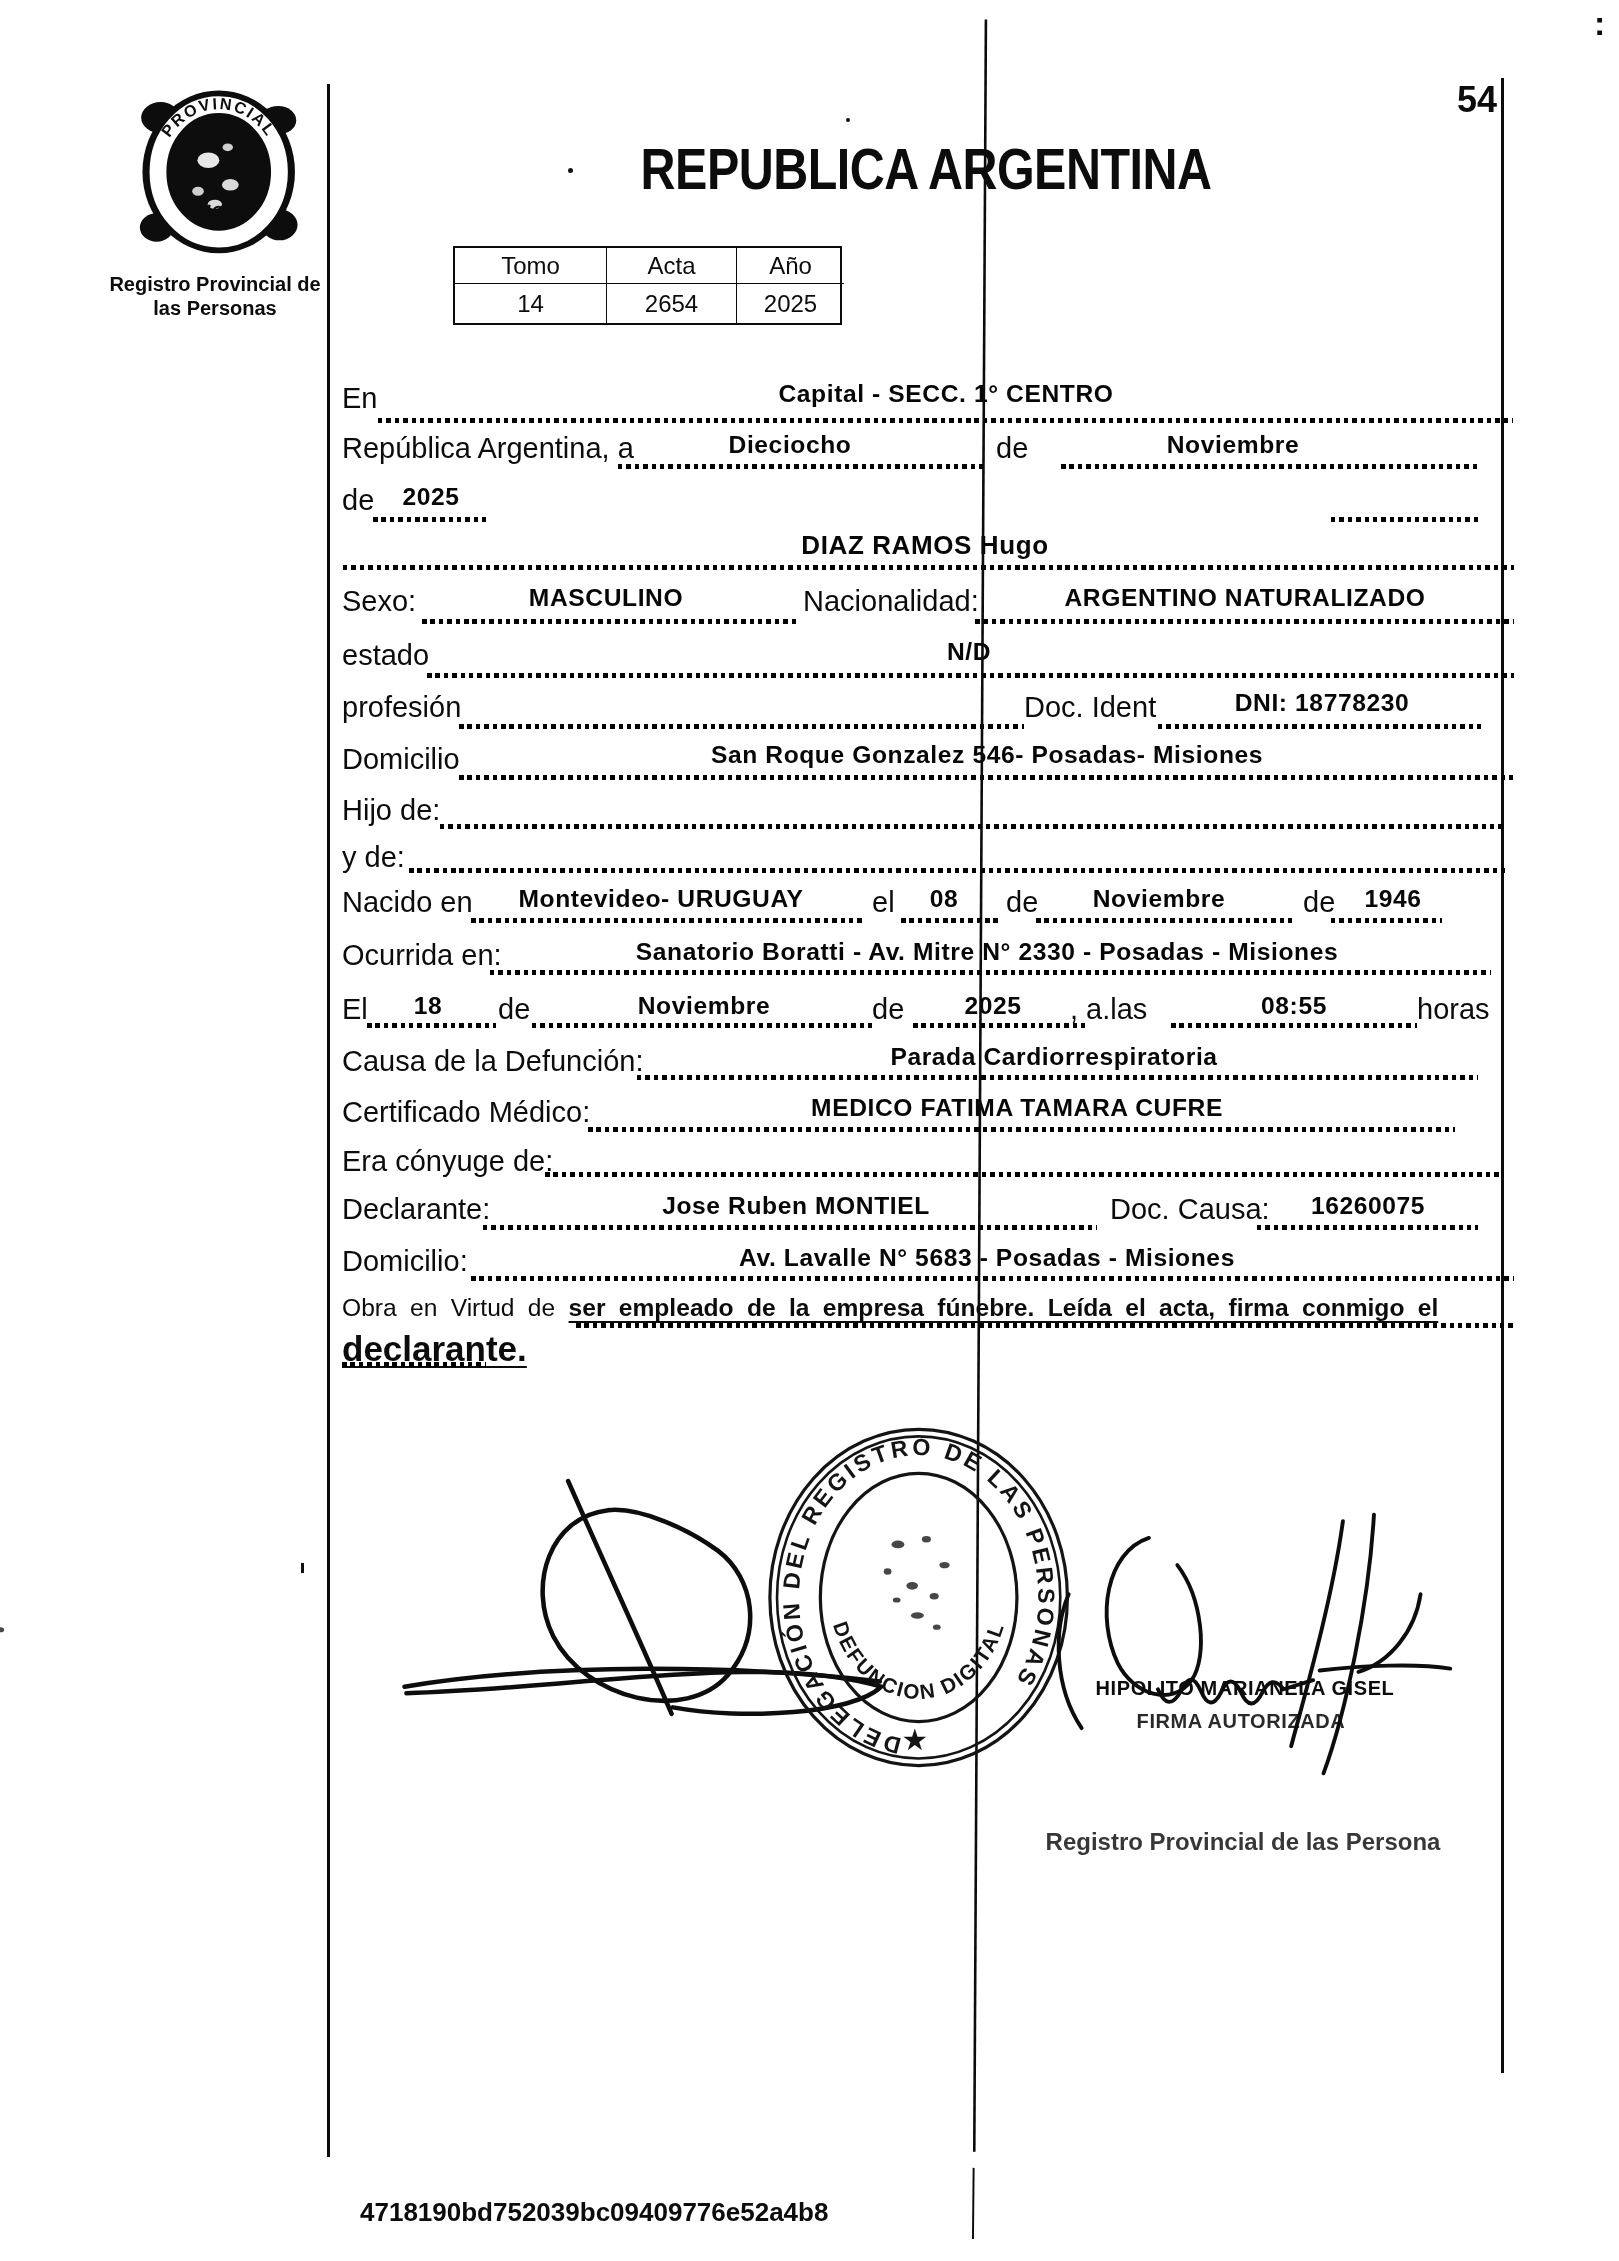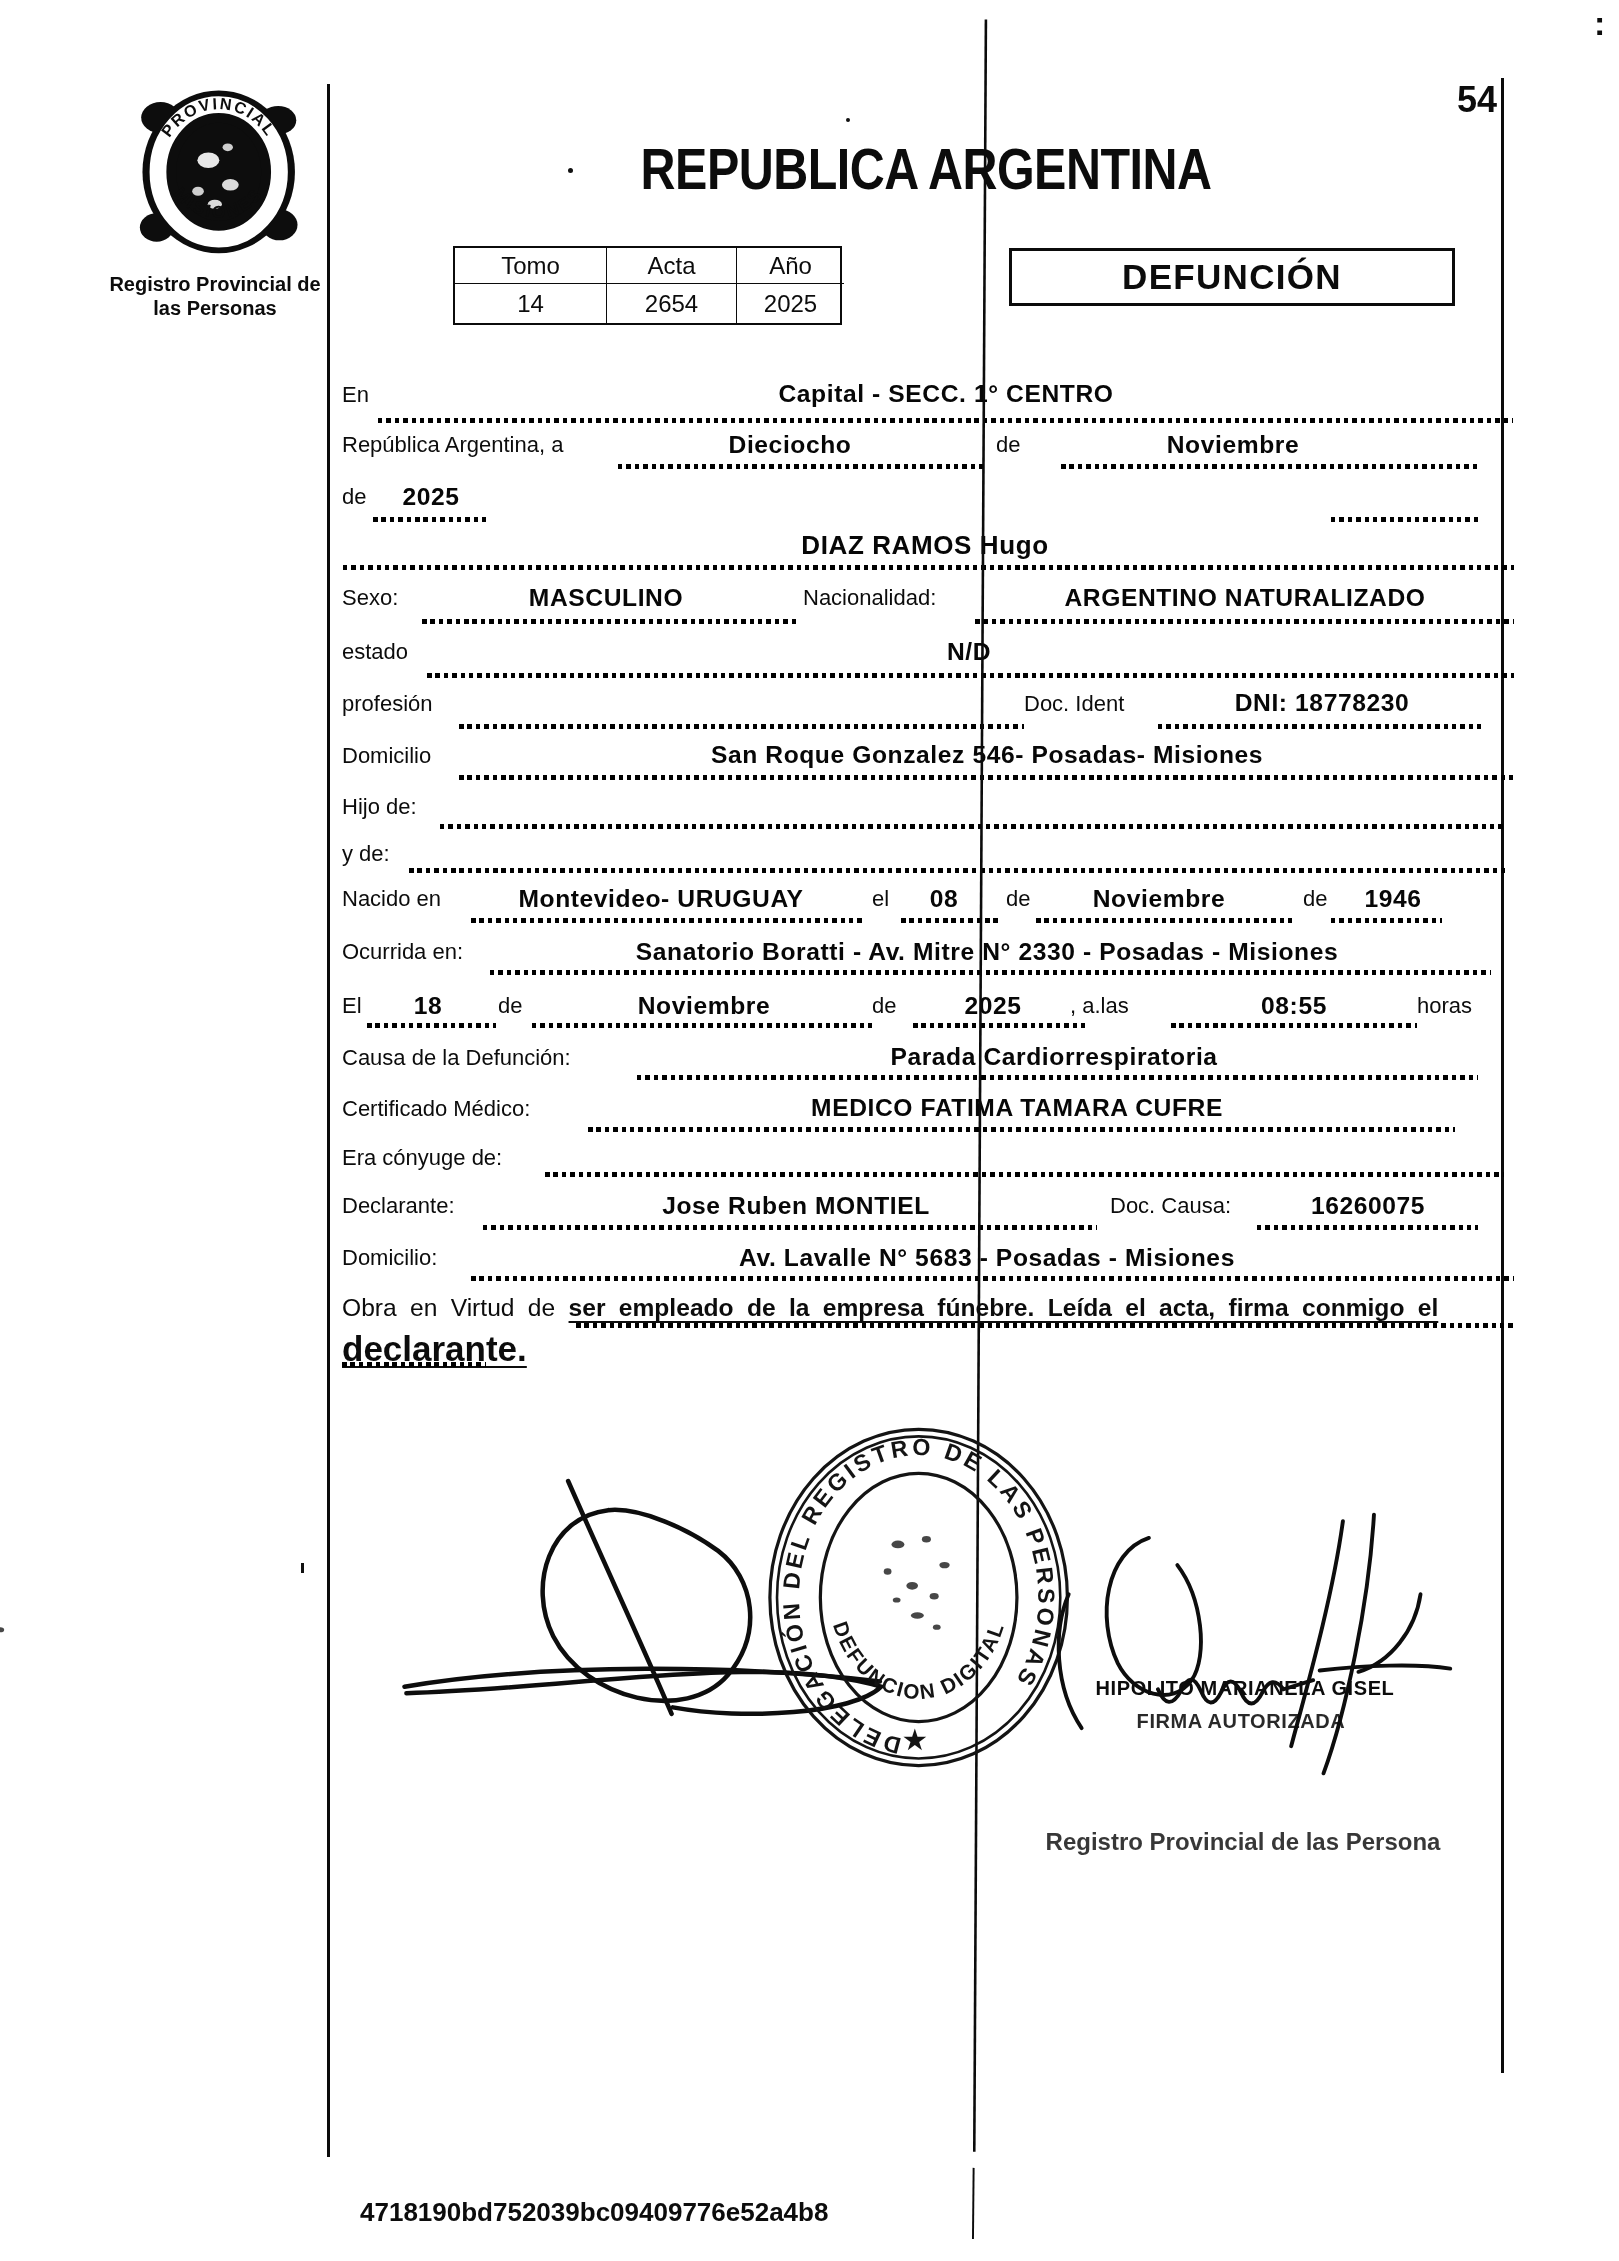--- a/index.html
+++ b/index.html
@@ -1,20 +1,20 @@
 <!DOCTYPE html>
 <html style="font-size:10.3px"><head>
 <meta charset="utf-8">
 <style>
   html,body{margin:0;padding:0;background:#e8e8e8;}
   .page{
     position:relative;width:1620px;height:2261px;background:#ffffff;
     font-family:"Liberation Sans",sans-serif;color:#0c0c0c;overflow:hidden;
   }
-  .lbl{position:absolute;font-size:22px;white-space:nowrap;color:#0c0c0c;font-weight:400;}
+  .lbl{position:absolute;font-size:29px;white-space:nowrap;color:#0c0c0c;font-weight:400;}
   .val{position:absolute;font-size:24.6px;white-space:nowrap;color:#070707;font-weight:700;letter-spacing:0.6px;}
   .ctr{transform:translateX(-50%);}
   .dl{position:absolute;height:4.5px;background:repeating-linear-gradient(90deg,#000 0 4.5px,transparent 4.5px 8.4px);}
   .vline{position:absolute;background:#0b0b0b;}
   .page-number{position:absolute;left:1457px;top:79px;font-size:36px;font-weight:700;}
   .corner-colon{position:absolute;left:1594px;top:3.9px;font-size:34px;font-weight:700;}
   .title{
     position:absolute;left:926px;top:136px;font-size:57px;font-weight:700;
     white-space:nowrap;letter-spacing:-0.6px;transform:translateX(-50%) scale(0.85,1.0);
     transform-origin:center top;
@@ -107,21 +107,20 @@
 
   <div class="rec-table">
     <div class="rec-cell">Tomo</div>
     <div class="rec-cell">Acta</div>
     <div class="rec-cell lastcol">Año</div>
     <div class="rec-cell lastrow">14</div>
     <div class="rec-cell lastrow">2654</div>
     <div class="rec-cell lastcol lastrow">2025</div>
   </div>
 
-  <div class="type-box">DEFUNCIÓN</div>
 
   <span class="lbl" style="left:342px;top:382px;">En</span>
   <span class="val ctr" style="left:946px;top:380px;">Capital - SECC. 1° CENTRO</span>
   <div class="dl" style="left:378px;top:418px;width:1135px;"></div>
 
   <span class="lbl" style="left:342px;top:432px;">República Argentina, a</span>
   <span class="val ctr" style="left:790px;top:431px;">Dieciocho</span>
   <span class="lbl" style="left:996px;top:432px;">de</span>
   <span class="val ctr" style="left:1233px;top:431px;">Noviembre</span>
   <div class="dl" style="left:618px;top:464px;width:369px;"></div>

